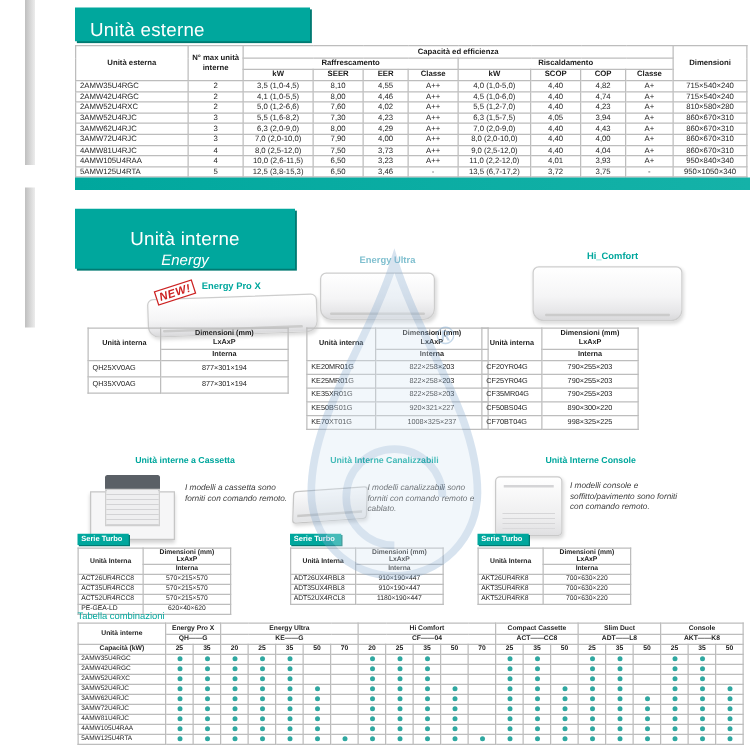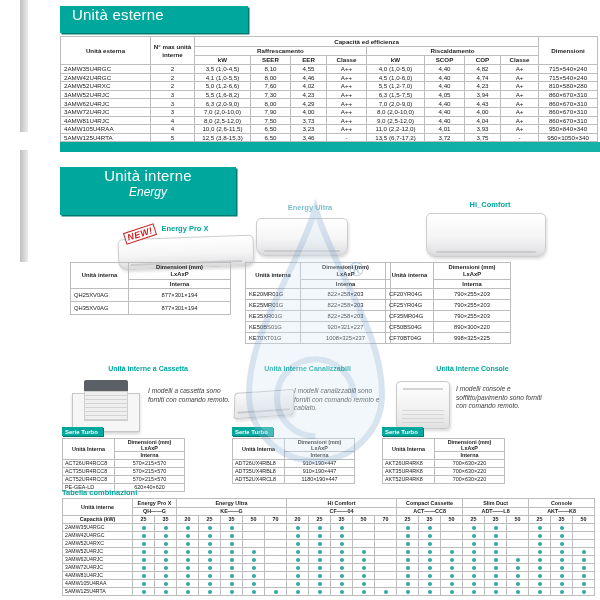--- a/index.html
+++ b/index.html
@@ -4,21 +4,21 @@
 <style>
   html,body{margin:0;padding:0;background:#ffffff;}
   .page{position:relative;width:600px;height:600px;background:#fff;overflow:hidden;
         font-family:"Liberation Sans",sans-serif;color:var(--ink,#1c1c1c);}
   .abs{position:absolute;}
   .edge-strip{position:absolute;left:20px;width:8px;
         background:linear-gradient(90deg,#bfbfbf,#ececec);}
   
   .teal-box{position:absolute;background:var(--teal,#00a79d);color:#fff;
         box-shadow:1.5px 1.5px 0 var(--teal-dark,#007a72);
-        display:flex;flex-direction:column;justify-content:flex-start;padding-left:12px;}
+        display:flex;flex-direction:column;justify-content:flex-end;padding-left:12px;}
   .teal-box .t1{font-size:15px;letter-spacing:.2px;}
   .teal-box .t2{font-size:12px;font-style:italic;margin-top:1px;}
   .teal-band{position:absolute;background:linear-gradient(90deg,var(--teal,#00a79d),#15b2a8);}
   
   table{border-collapse:collapse;table-layout:fixed;}
   td,th{border:1px solid #bdbdbd;padding:0;text-align:center;vertical-align:middle;
         overflow:hidden;font-weight:normal;line-height:1.15;background:transparent;}
   th{font-weight:bold;}
   .t-out{font-size:6.2px;}
   .t-out td:first-child{text-align:left;padding-left:3px;}
@@ -32,21 +32,21 @@
        background:var(--dot,#2fa8a1);vertical-align:middle;}
   
   .prod-title{position:absolute;text-align:center;font-weight:bold;font-size:7.5px;
        color:var(--teal,#00a79d);}
   .prod-title.faded{color:#7fbfcf;}
   .panel-title{position:absolute;text-align:center;font-weight:bold;font-size:7px;
        color:var(--teal,#00a79d);width:100%;}
   .desc{position:absolute;font-style:italic;font-size:6.6px;color:#3c3c3c;line-height:1.3;}
   .serie-label{position:absolute;background:var(--teal,#00a79d);color:#fff;font-weight:bold;
        font-size:6px;padding:1.5px 5px 1.5px 3px;box-shadow:1px 1px 0 var(--teal-dark,#007a72);}
-  .combo-title{position:absolute;font-weight:bold;font-size:7.5px;color:var(--teal,#00a79d);}
+  .combo-title{position:absolute;font-weight:normal;font-size:7.5px;color:var(--teal,#00a79d);}
   
   .ac-wall{position:absolute;background:linear-gradient(180deg,#ffffff 0%,#f5f5f6 55%,#e6e6e8 85%,#d9d9db 100%);
        border:1px solid #cdcdcd;border-radius:5px 5px 9px 9px;box-shadow:1px 2px 3px rgba(0,0,0,.14);}
   .ac-wall::after{content:"";position:absolute;left:8%;right:8%;bottom:3px;height:2px;
        background:#cbcbcb;border-radius:1px;}
   .new-stamp{position:absolute;color:var(--new-red,#cc2222);border:1.5px solid var(--new-red,#cc2222);
        font-weight:bold;font-style:italic;font-size:9px;padding:0 2px;transform:rotate(-18deg);
        background:rgba(255,255,255,.85);letter-spacing:.5px;}
   .cassette{position:absolute;}
   .cassette .cas-top{position:absolute;left:18%;right:18%;top:0;height:40%;background:#5a6066;border-radius:2px;}

